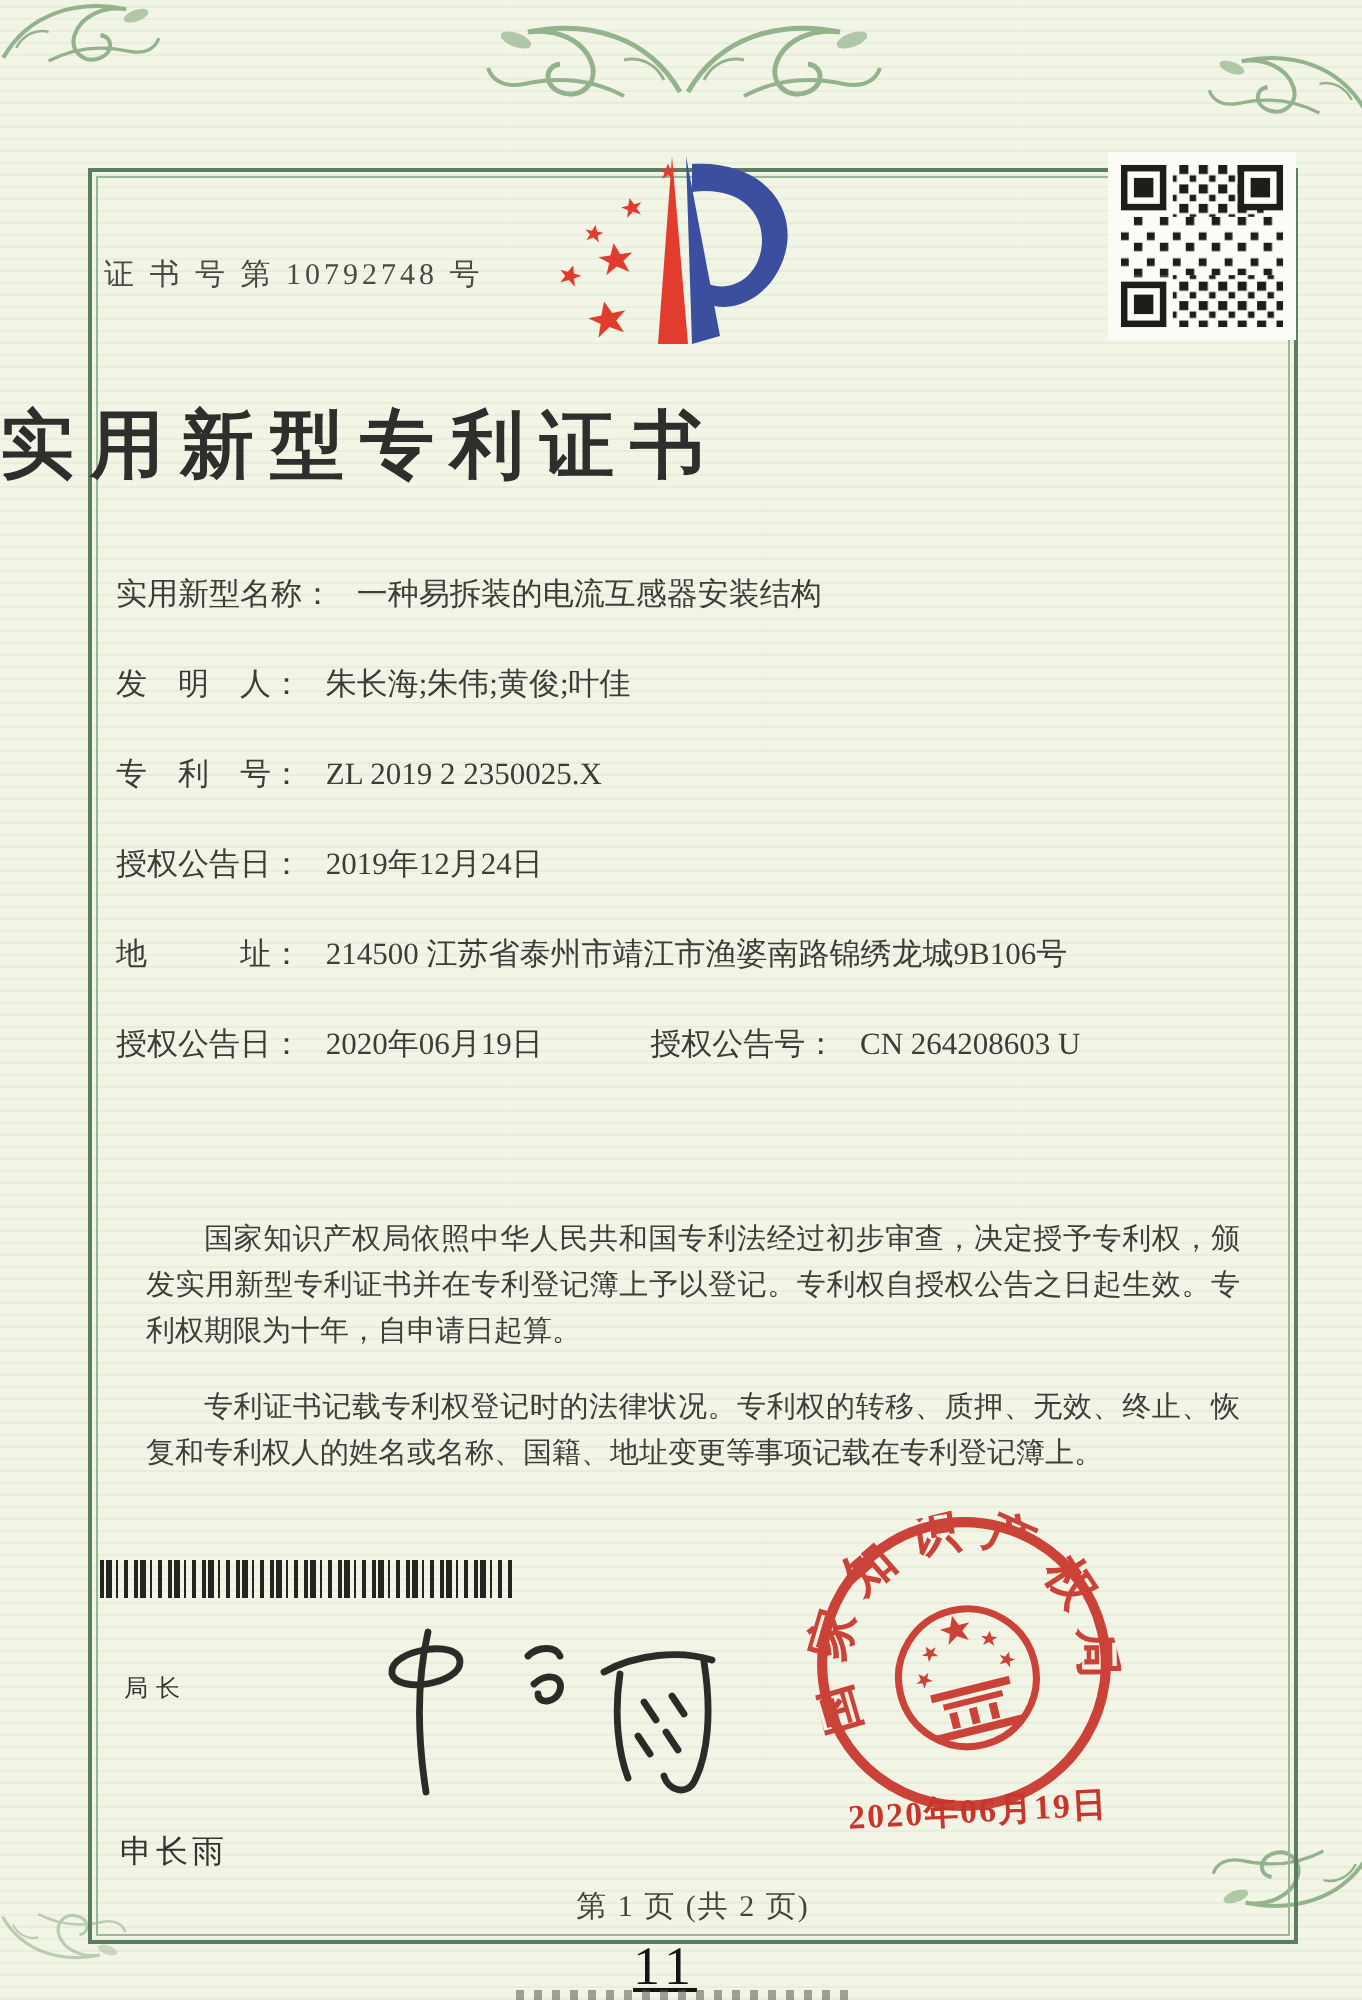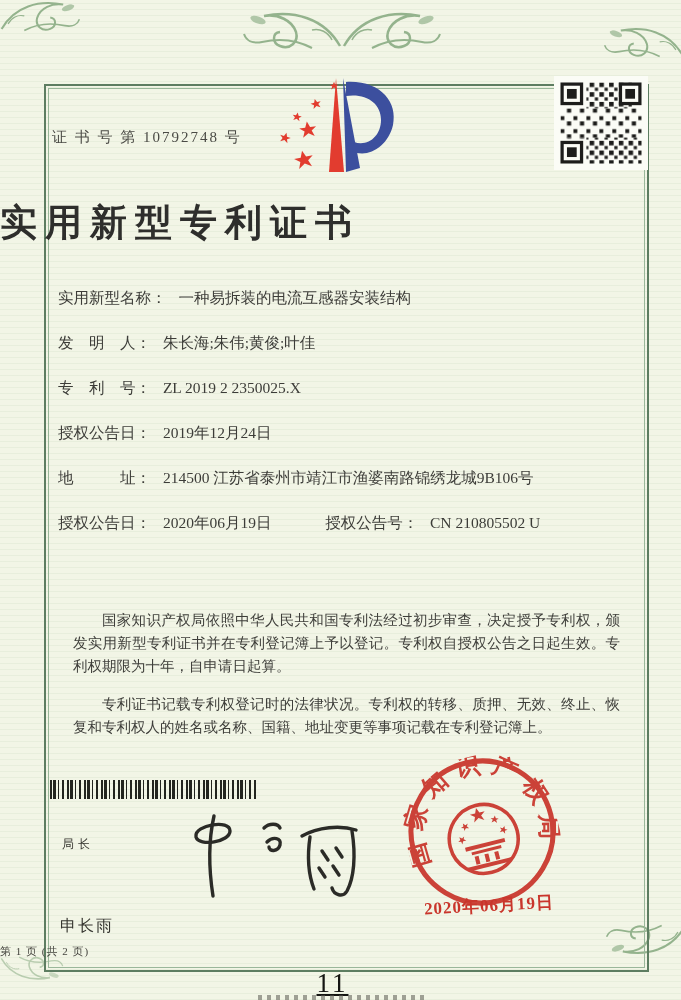--- a/index.html
+++ b/index.html
@@ -25,22 +25,22 @@
   .paras p{margin:15px;font-size:14.5px;line-height:23px;text-align:justify;text-indent:2em;color:#3e3e3a;}
   .barcode{position:absolute;left:50px;top:780px;width:206px;height:19px;
     background:repeating-linear-gradient(90deg,#23251f 0 2px,rgba(0,0,0,0) 2px 3px,#23251f 3px 6px,
       rgba(0,0,0,0) 6px 8px,#23251f 8px 9px,rgba(0,0,0,0) 9px 12px,#23251f 12px 14px,rgba(0,0,0,0) 14px 17px);}
   .signer-title{position:absolute;left:62px;top:836px;font-size:12px;letter-spacing:4px;color:#35352f;}
   .signer-name{position:absolute;left:60px;top:868px;font-size:16px;letter-spacing:2px;color:#35352f;margin-top:48px;}
   .signature{position:absolute;left:168px;top:806px;width:212px;height:102px;}
   .seal{position:absolute;left:406px;top:756px;width:152px;height:152px;transform:rotate(-14deg);opacity:.93;}
   .seal-date{position:absolute;left:424px;top:894px;font-size:17px;font-weight:600;letter-spacing:1px;
     color:#c9352b;transform:rotate(-3deg);}
-  .page-info{position:absolute;left:0;right:0;top:944px;text-align:left;font-size:11px;
-    letter-spacing:1px;color:#45453f;}
+  .page-info{position:absolute;left:0;right:0;top:944px;text-align:center;font-size:15px;
+    letter-spacing:1px;color:#45453f;padding-left:12px;}
   .bottom-number{position:absolute;left:0;right:16px;top:969px;text-align:center;font-size:27px;
     line-height:28px;letter-spacing:3px;color:#141412;text-decoration:underline;}
   .remnant{position:absolute;left:258px;top:995px;width:166px;height:5px;opacity:.55;
     background:repeating-linear-gradient(90deg,#5a5a52 0 4px,rgba(0,0,0,0) 4px 9px);}
 </style>
 </head>
 <body>
 
 <div class="paper">
 
@@ -147,21 +147,21 @@
     </div>
     <div class="field-row">
       <span class="f-label">地　　　址：</span>
       <span class="f-value">214500 江苏省泰州市靖江市渔婆南路锦绣龙城9B106号</span>
     </div>
     <div class="field-row">
       <span class="f-label">授权公告日：</span>
       <span class="f-value">2020年06月19日</span>
       <span class="grant-gap"></span>
       <span class="f-label">授权公告号：</span>
-      <span class="f-value">CN 210805502 U</span>
+      <span class="f-value">CN 264208603 U</span>
     </div>
   </div>
 
   <div class="paras">
     <p>国家知识产权局依照中华人民共和国专利法经过初步审查，决定授予专利权，颁发实用新型专利证书并在专利登记簿上予以登记。专利权自授权公告之日起生效。专利权期限为十年，自申请日起算。</p>
     <p>专利证书记载专利权登记时的法律状况。专利权的转移、质押、无效、终止、恢复和专利权人的姓名或名称、国籍、地址变更等事项记载在专利登记簿上。</p>
   </div>
 
   <div class="barcode"></div>
 

